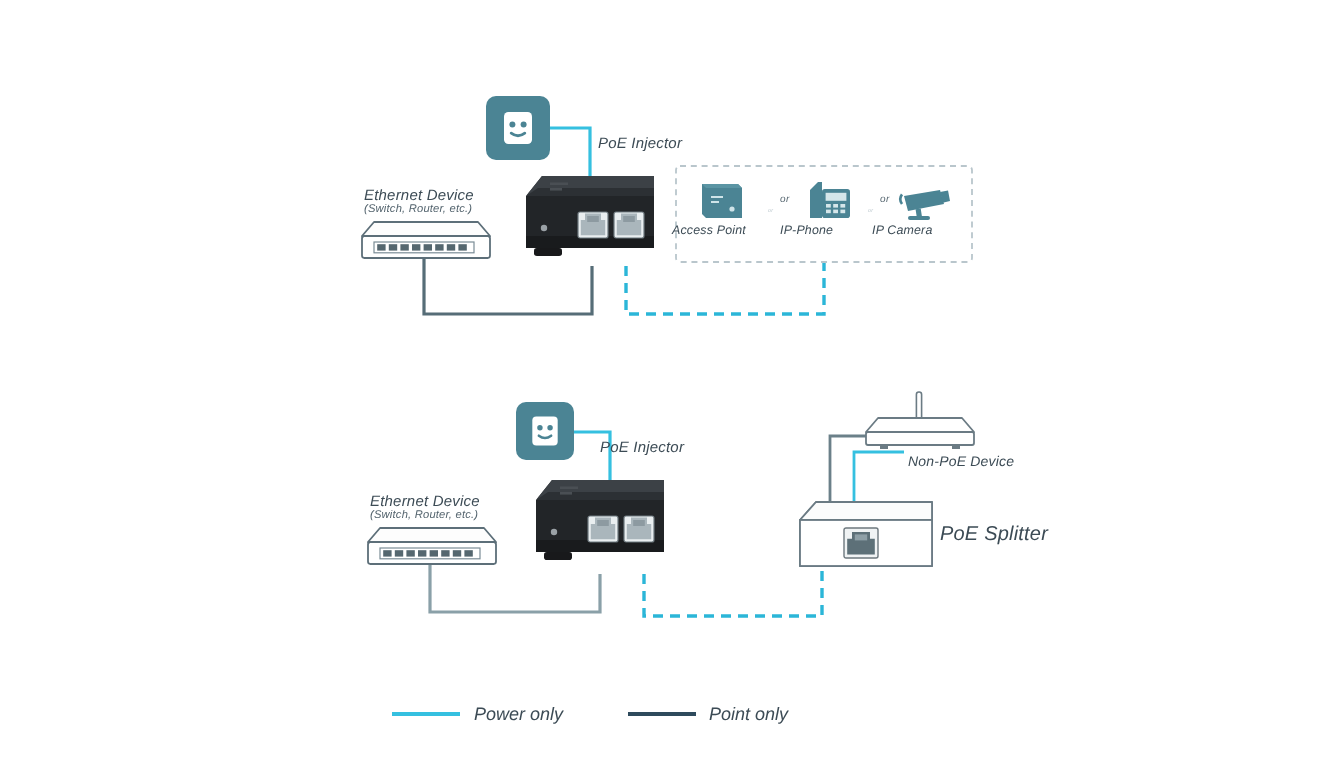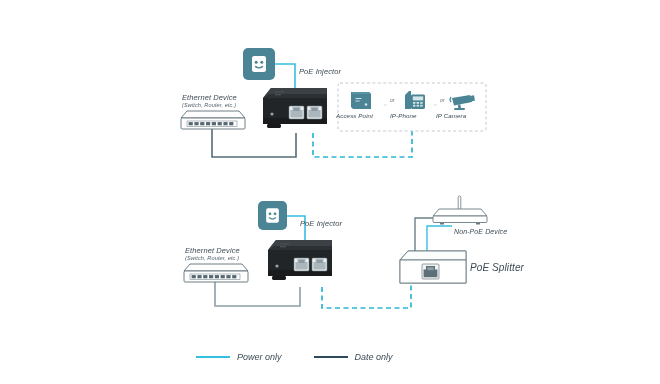--- a/index.html
+++ b/index.html
@@ -289,18 +289,18 @@
   <div class="lbl" style="left:470px; top:262px; font-size:10px;">PoE Splitter</div>
 
   <div class="legend-row">
     <div class="legend-item">
       <div class="legend-swatch sw-power"></div>
       <div class="legend-text">Power only</div>
     </div>
     <div class="legend-gap"></div>
     <div class="legend-item">
       <div class="legend-swatch sw-data"></div>
-      <div class="legend-text">Date only</div>
+      <div class="legend-text">Point only</div>
     </div>
     <div class="legend-gap"></div>
   </div>
 
 </div>
 
 </body></html>

